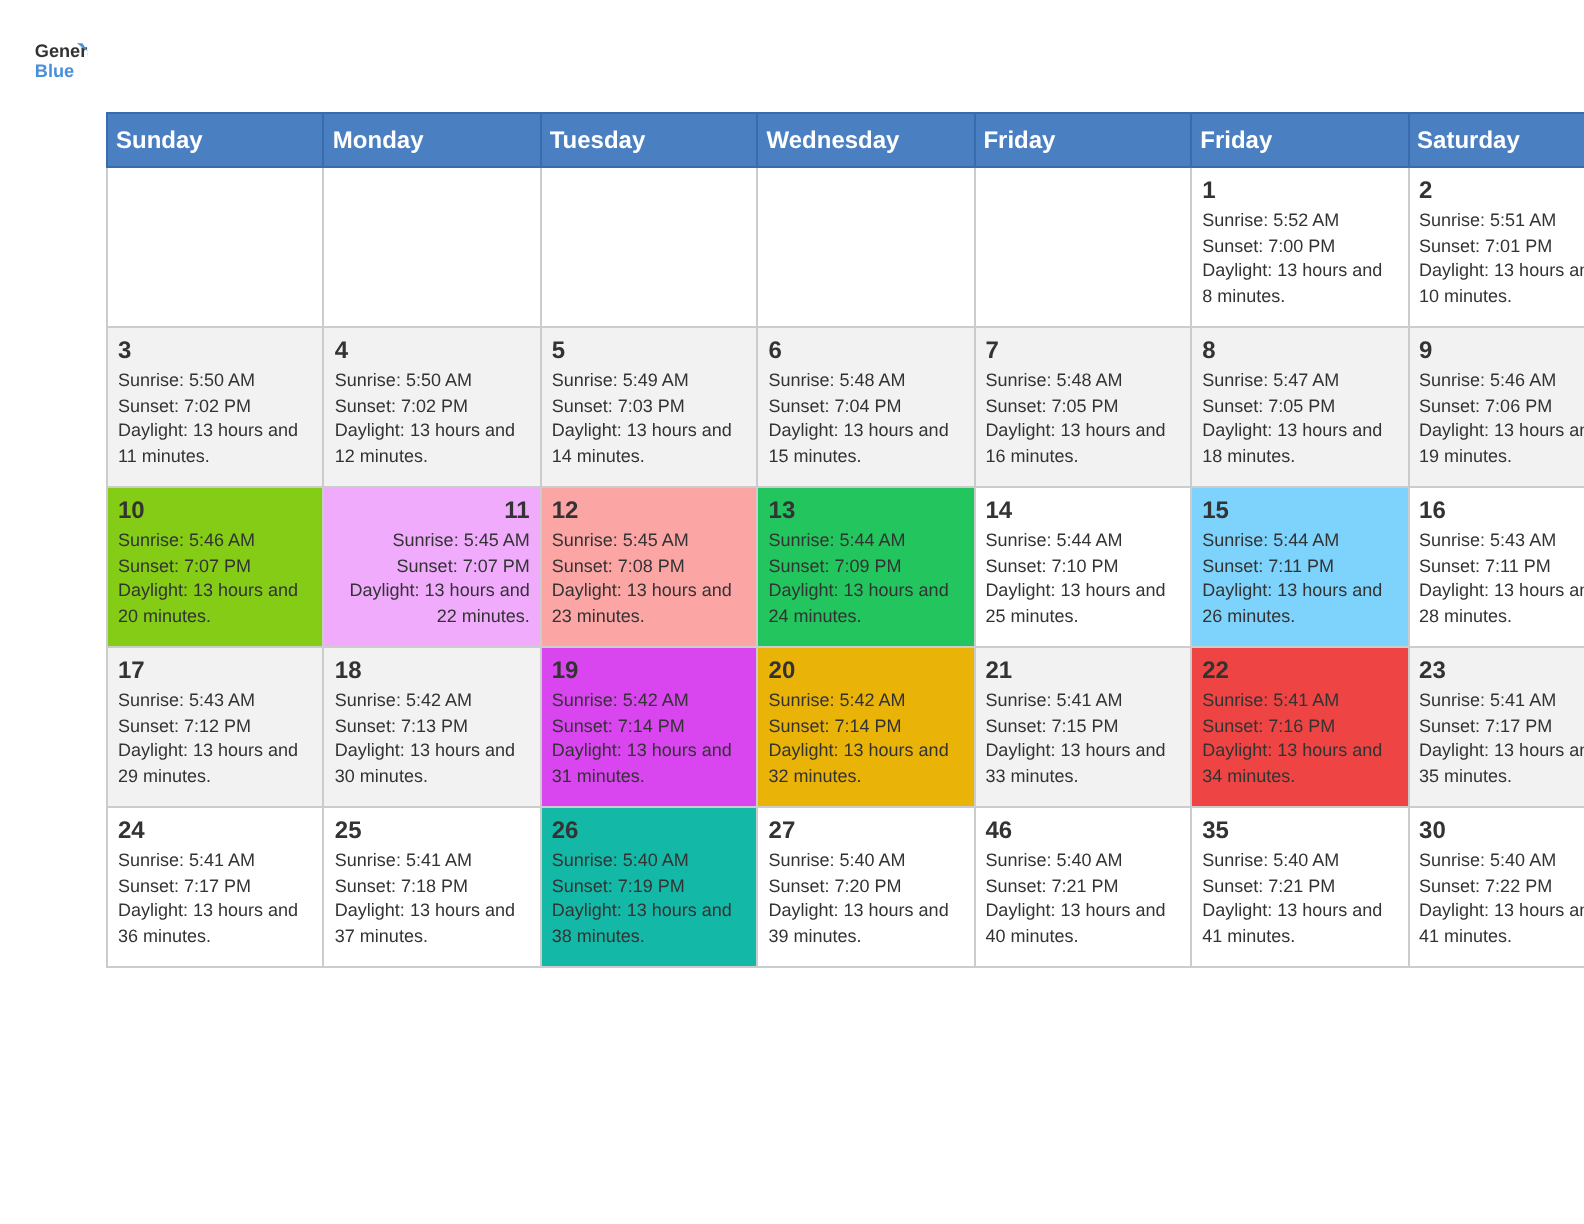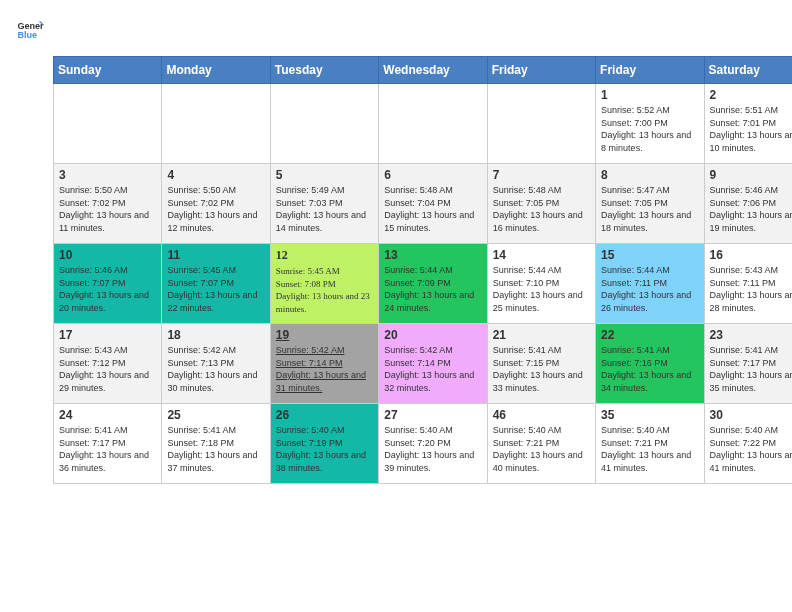--- a/index.html
+++ b/index.html
@@ -171,33 +171,33 @@
 Daylight: 13 hours and 18 minutes.</div>
         </td>
         <td style="background: rgb(242, 242, 242);">
           <span class="day-num">9</span>
           <div class="day-info" style="white-space: pre-line;">Sunrise: 5:46 AM
 Sunset: 7:06 PM
 Daylight: 13 hours and 19 minutes.</div>
         </td>
       </tr>
       <tr>
-        <td style="background: #14b8a6;">
+        <td style="background: #84cc16;">
           <span class="day-num">10</span>
           <div class="day-info" style="white-space: pre-line;">Sunrise: 5:46 AM
 Sunset: 7:07 PM
 Daylight: 13 hours and 20 minutes.</div>
         </td>
-        <td style="background: #14b8a6;">
+        <td style="background: #f0abfc; text-align: right;">
           <span class="day-num">11</span>
           <div class="day-info" style="white-space: pre-line;">Sunrise: 5:45 AM
 Sunset: 7:07 PM
 Daylight: 13 hours and 22 minutes.</div>
         </td>
-        <td style="background: #bef264; font-family: Liberation Serif, serif;">
+        <td style="background: #fca5a5;">
           <span class="day-num">12</span>
           <div class="day-info" style="white-space: pre-line;">Sunrise: 5:45 AM
 Sunset: 7:08 PM
 Daylight: 13 hours and 23 minutes.</div>
         </td>
         <td style="background: #22c55e;">
           <span class="day-num">13</span>
           <div class="day-info" style="white-space: pre-line;">Sunrise: 5:44 AM
 Sunset: 7:09 PM
 Daylight: 13 hours and 24 minutes.</div>
@@ -227,39 +227,39 @@
           <div class="day-info" style="white-space: pre-line;">Sunrise: 5:43 AM
 Sunset: 7:12 PM
 Daylight: 13 hours and 29 minutes.</div>
         </td>
         <td style="background: rgb(242, 242, 242);">
           <span class="day-num">18</span>
           <div class="day-info" style="white-space: pre-line;">Sunrise: 5:42 AM
 Sunset: 7:13 PM
 Daylight: 13 hours and 30 minutes.</div>
         </td>
-        <td style="background: #a3a3a3; text-decoration: underline;">
+        <td style="background: #d946ef;">
           <span class="day-num">19</span>
           <div class="day-info" style="white-space: pre-line;">Sunrise: 5:42 AM
 Sunset: 7:14 PM
 Daylight: 13 hours and 31 minutes.</div>
         </td>
-        <td style="background: #f0abfc;">
+        <td style="background: #eab308;">
           <span class="day-num">20</span>
           <div class="day-info" style="white-space: pre-line;">Sunrise: 5:42 AM
 Sunset: 7:14 PM
 Daylight: 13 hours and 32 minutes.</div>
         </td>
         <td style="background: rgb(242, 242, 242);">
           <span class="day-num">21</span>
           <div class="day-info" style="white-space: pre-line;">Sunrise: 5:41 AM
 Sunset: 7:15 PM
 Daylight: 13 hours and 33 minutes.</div>
         </td>
-        <td style="background: #22c55e;">
+        <td style="background: #ef4444;">
           <span class="day-num">22</span>
           <div class="day-info" style="white-space: pre-line;">Sunrise: 5:41 AM
 Sunset: 7:16 PM
 Daylight: 13 hours and 34 minutes.</div>
         </td>
         <td style="background: rgb(242, 242, 242);">
           <span class="day-num">23</span>
           <div class="day-info" style="white-space: pre-line;">Sunrise: 5:41 AM
 Sunset: 7:17 PM
 Daylight: 13 hours and 35 minutes.</div>

